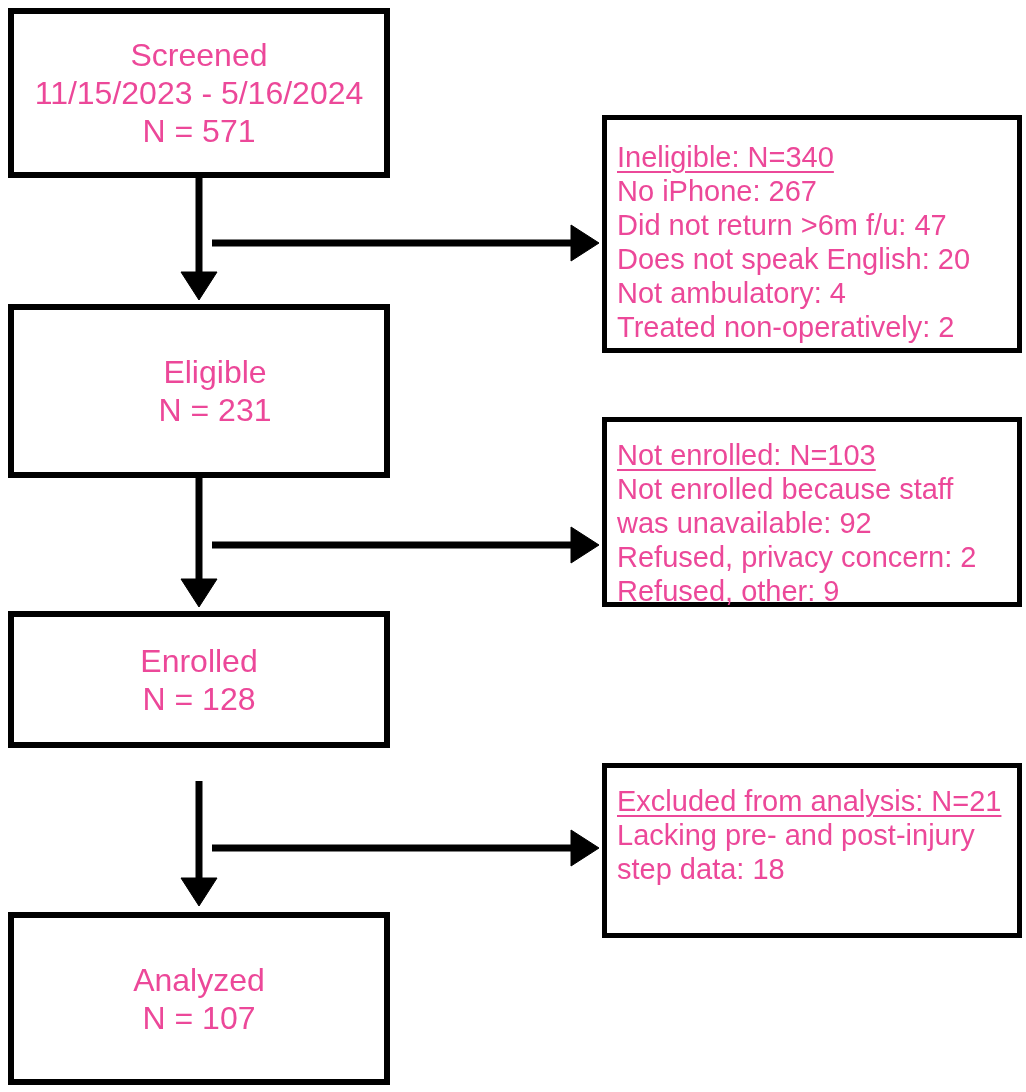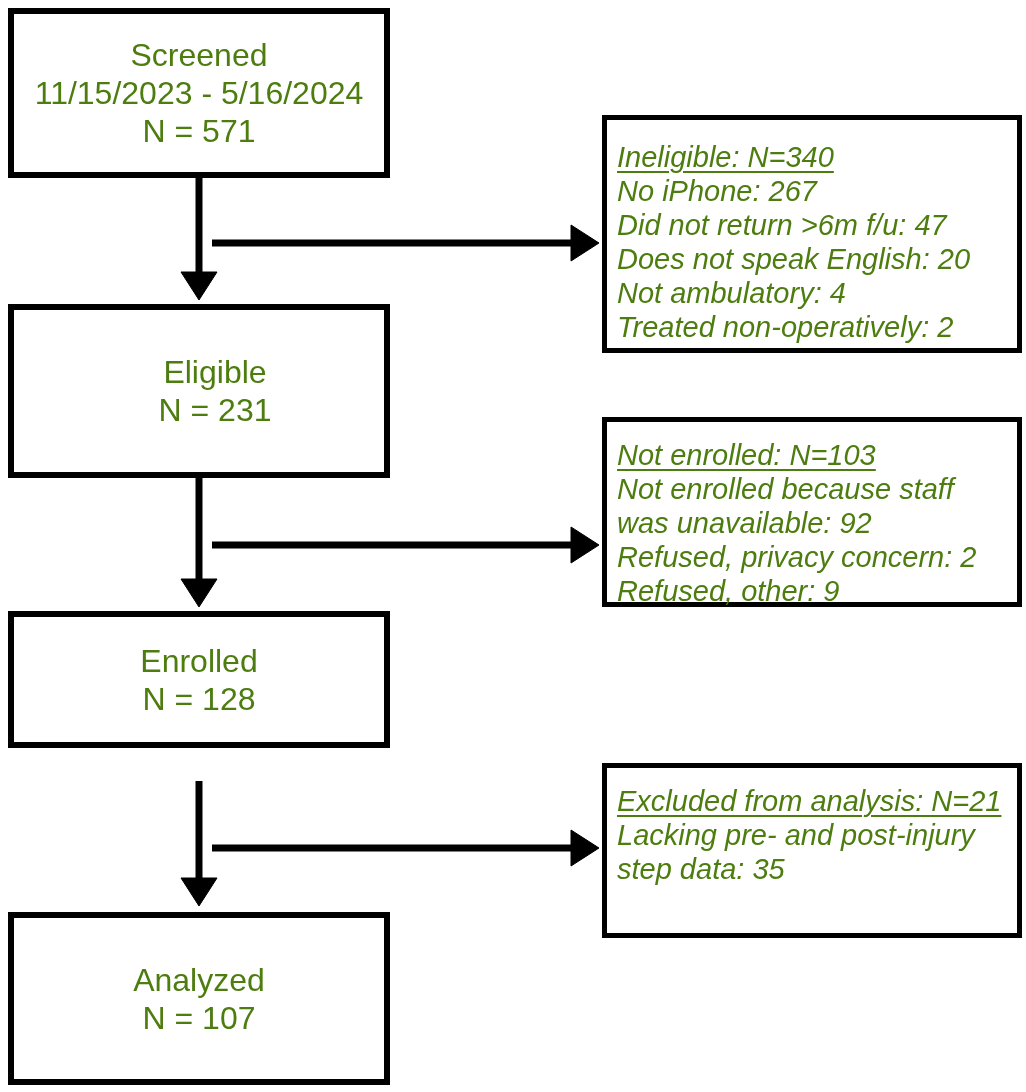--- a/index.html
+++ b/index.html
@@ -5,21 +5,21 @@
   html, body {
     margin: 0;
     padding: 0;
     background: #ffffff;
   }
   .canvas {
     position: relative;
     width: 1026px;
     height: 1092px;
     background: #ffffff;
-    color: #4d7c0f;
+    color: #ec4899;
     font-family: "Liberation Sans", sans-serif;
     overflow: hidden;
   }
   .arrow-layer {
     position: absolute;
     left: 0;
     top: 0;
     width: 1026px;
     height: 1092px;
     pointer-events: none;
@@ -47,21 +47,20 @@
     position: absolute;
     left: 602px;
     width: 420px;
     box-sizing: border-box;
     border: 5px solid #000000;
     background: #ffffff;
     padding: 16px 12px 0 10px;
     font-size: 29px;
     line-height: 34px;
     text-align: left;
-    font-style: italic;
   }
   #sbox-ineligible { top: 115px; height: 238px; padding-top: 20px; }
   #sbox-notenrolled { top: 417px; height: 190px; }
   #sbox-excluded { top: 763px; height: 175px; }
   .sbox-title {
     text-decoration: underline;
     text-decoration-thickness: 2px;
     text-underline-offset: 4px;
   }
   .arrow-ink {
@@ -140,16 +139,16 @@
 
   <div class="sbox" id="sbox-notenrolled">
     <div class="sbox-title">Not enrolled: N=103</div>
     <div>Not enrolled because staff was unavailable: 92</div>
     <div>Refused, privacy concern: 2</div>
     <div>Refused, other: 9</div>
   </div>
 
   <div class="sbox" id="sbox-excluded">
     <div class="sbox-title">Excluded from analysis: N=21</div>
-    <div>Lacking pre- and post-injury step data: 35</div>
+    <div>Lacking pre- and post-injury step data: 18</div>
   </div>
 
 </div>
 
 </body></html>

